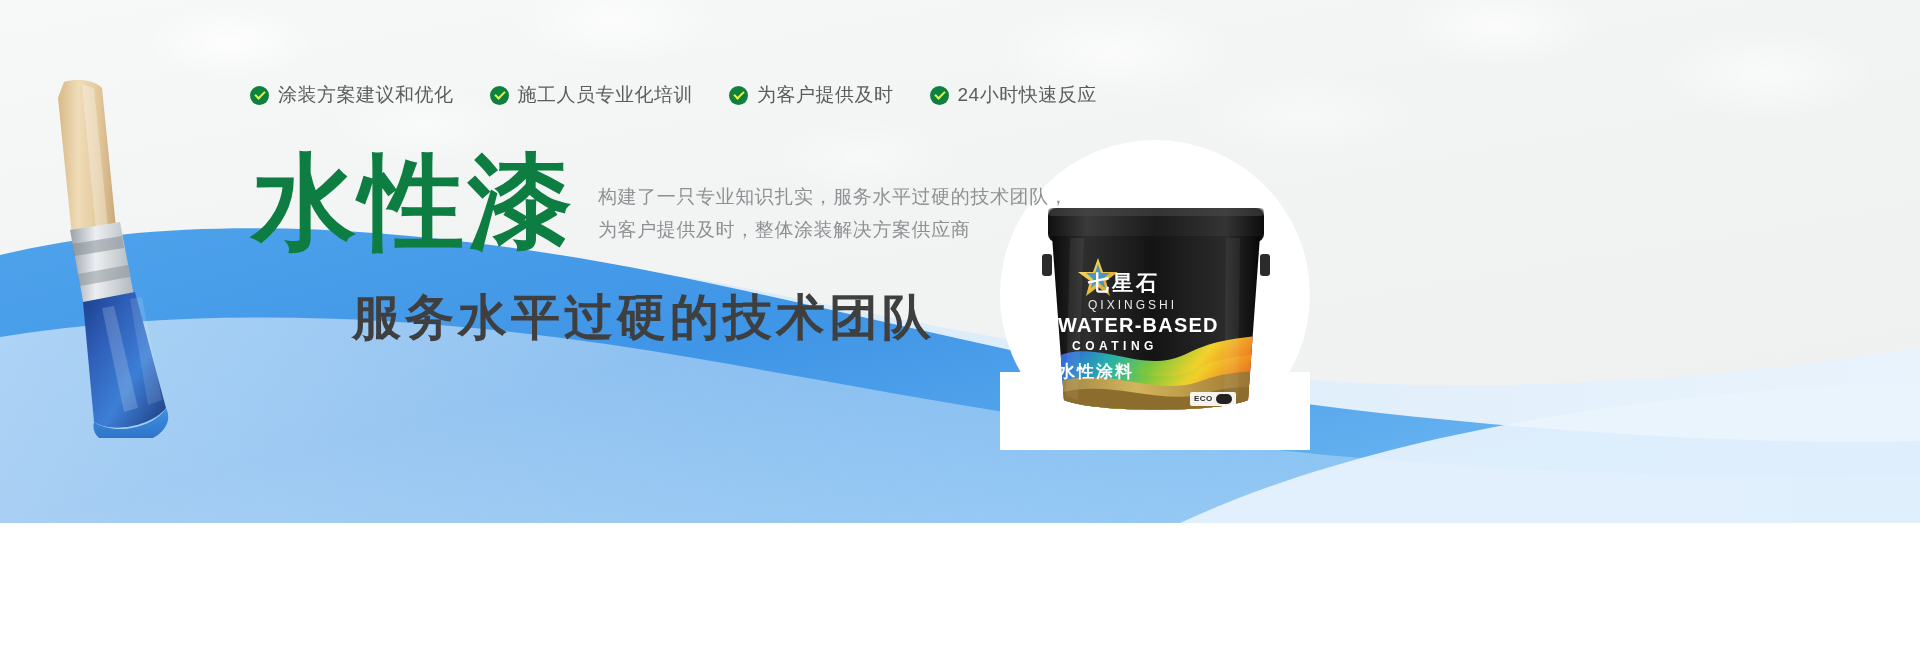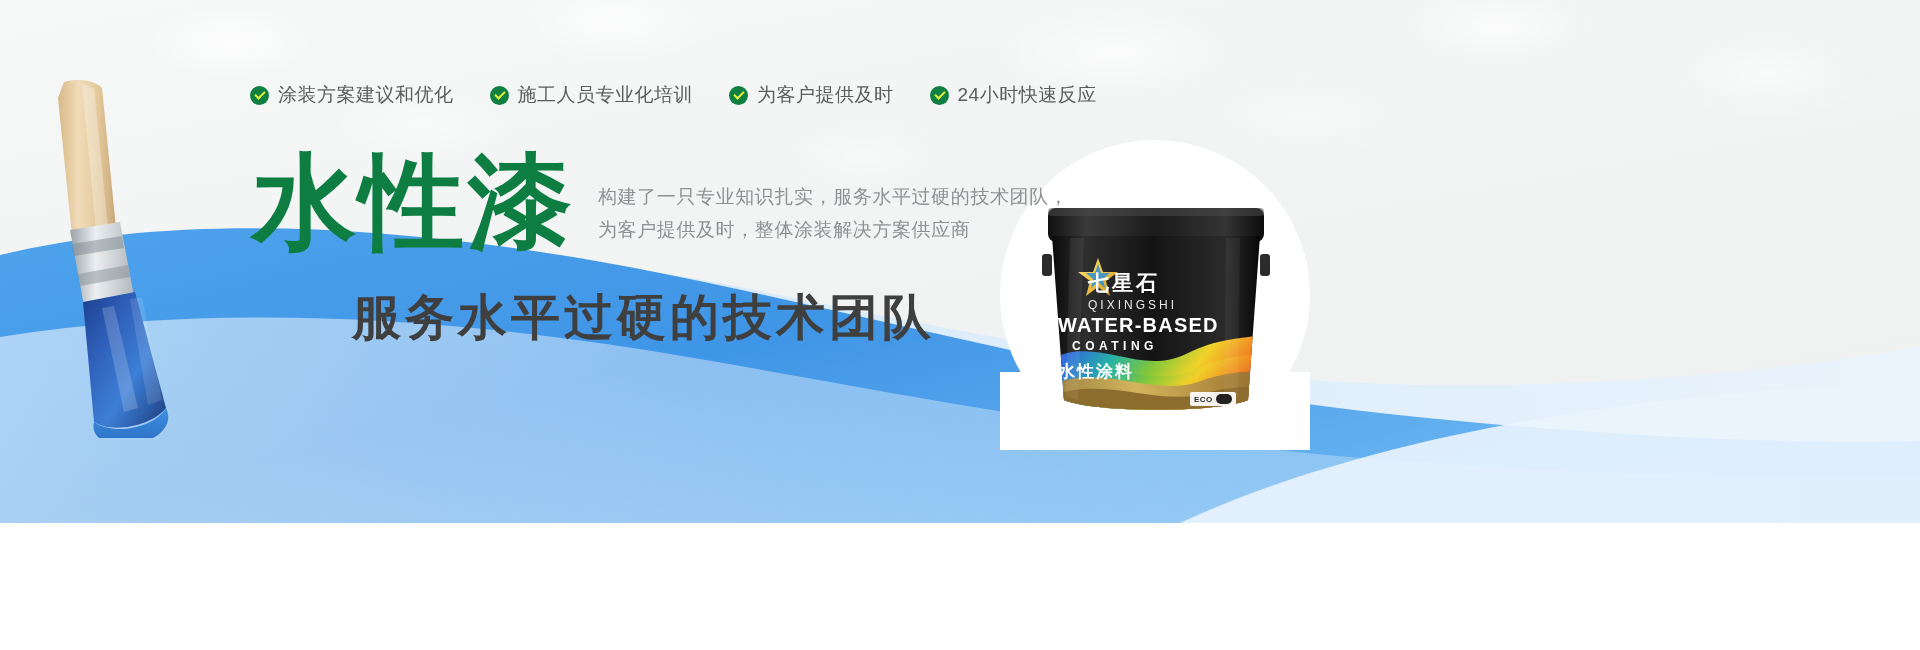--- a/index.html
+++ b/index.html
@@ -82,21 +82,21 @@
   }
   .bucket { position: absolute; left: 1040px; top: 192px; z-index: 7; }
   .bucket-text { position: absolute; z-index: 8; text-align: left; width: 190px; left: 1058px; color:#fff;margin-top:26px;}
   .brand-cn { font-size: 21px; font-weight: 700; letter-spacing: 3px; }
   .brand-en { font-size: 12px; letter-spacing: 3px; margin-top: 1px; color:#e9e9e9;}
   .prod-en  { font-size: 20px; font-weight: 700; letter-spacing: 1.2px; }
   .prod-en2 { font-size: 12px; font-weight: 600; letter-spacing: 4.5px; margin-top: 2px; padding-left: 14px;}
   .prod-cn  { font-size: 17px; font-weight: 700; letter-spacing: 2px; margin-top: 7px;}
   .eco-badge {
     position: absolute; z-index: 9; left: 1190px; top: 392px;
-    display:flex; align-items:center; gap:3px;
+    display:flex; gap:3px;
     background: rgba(255,255,255,.92); border-radius: 2px;
     padding: 2px 4px;
   }
   .eco-badge span { font-size: 8px; font-weight: 700; color: #2b2b2b; letter-spacing: .5px;}
   .eco-dot { width: 16px; height: 10px; border-radius: 5px; background:#222; }
 </style>
 </head>
 <body>
 
 <div id="banner">

